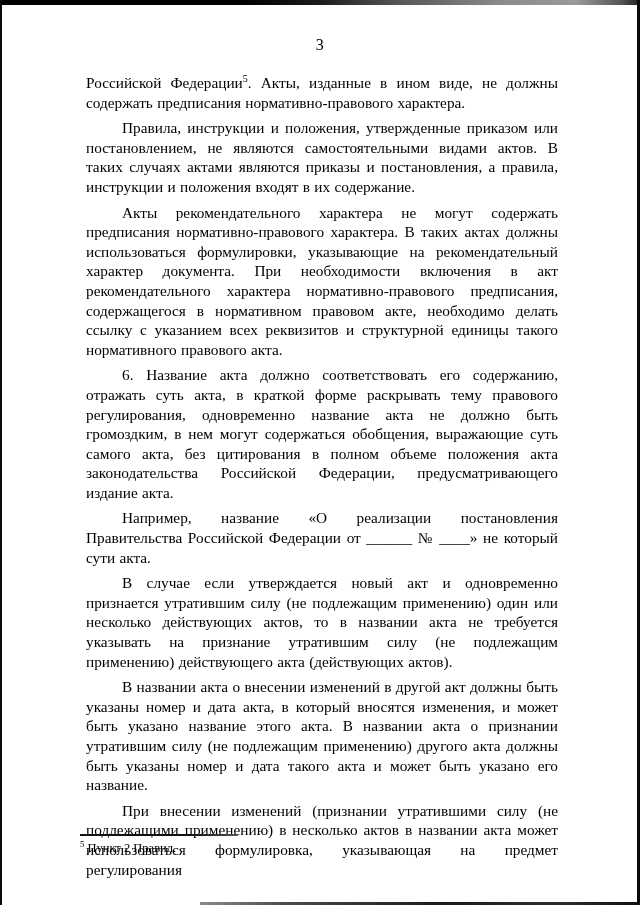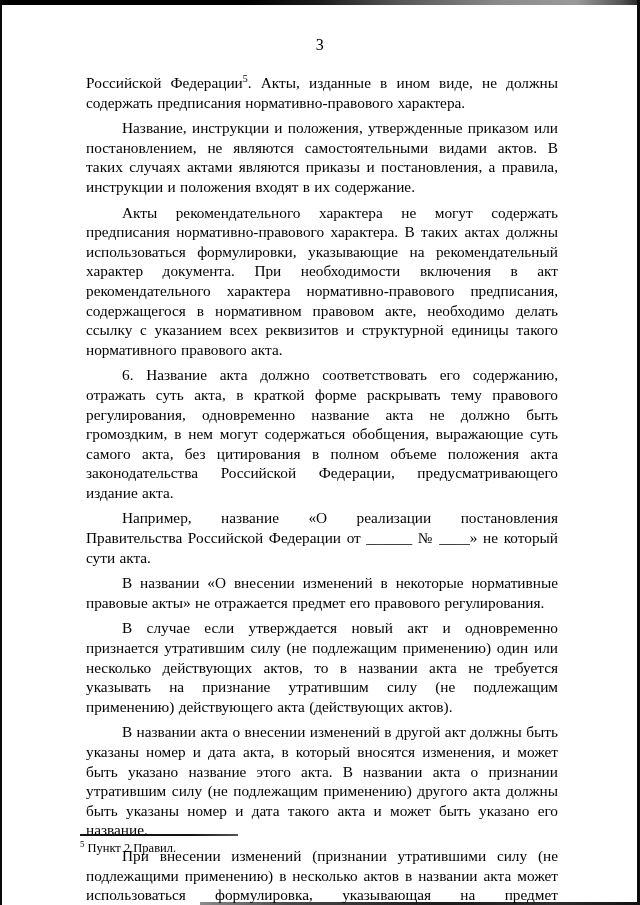--- a/index.html
+++ b/index.html
@@ -103,25 +103,24 @@
 
   <div class="frame-top"></div>
   <div class="frame-left"></div>
   <div class="frame-right"></div>
   <div class="frame-bottom"></div>
 
   <div class="page-number">3</div>
 
   <div class="body-text">
     <p class="no-indent"><span>Российской Федерации</span><sup class="ref">5</sup><span>. Акты, изданные в ином виде, не должны содержать предписания нормативно-правового характера.</span></p>
-    <p>Название, инструкции и положения, утвержденные приказом или постановлением, не являются самостоятельными видами актов. В таких случаях актами являются приказы и постановления, а правила, инструкции и положения входят в их содержание.</p>
+    <p>Правила, инструкции и положения, утвержденные приказом или постановлением, не являются самостоятельными видами актов. В таких случаях актами являются приказы и постановления, а правила, инструкции и положения входят в их содержание.</p>
     <p>Акты рекомендательного характера не могут содержать предписания нормативно-правового характера. В таких актах должны использоваться формулировки, указывающие на рекомендательный характер документа. При необходимости включения в акт рекомендательного характера нормативно-правового предписания, содержащегося в нормативном правовом акте, необходимо делать ссылку с указанием всех реквизитов и структурной единицы такого нормативного правового акта.</p>
     <p>6. Название акта должно соответствовать его содержанию, отражать суть акта, в краткой форме раскрывать тему правового регулирования, одновременно название акта не должно быть громоздким, в нем могут содержаться обобщения, выражающие суть самого акта, без цитирования в полном объеме положения акта законодательства Российской Федерации, предусматривающего издание акта.</p>
     <p>Например, название «О реализации постановления Правительства Российской Федерации от ______ № ____» не который сути акта.</p>
-    <p>В названии «О внесении изменений в некоторые нормативные правовые акты» не отражается предмет его правового регулирования.</p>
     <p>В случае если утверждается новый акт и одновременно признается утратившим силу (не подлежащим применению) один или несколько действующих актов, то в названии акта не требуется указывать на признание утратившим силу (не подлежащим применению) действующего акта (действующих актов).</p>
     <p>В названии акта о внесении изменений в другой акт должны быть указаны номер и дата акта, в который вносятся изменения, и может быть указано название этого акта. В названии акта о признании утратившим силу (не подлежащим применению) другого акта должны быть указаны номер и дата такого акта и может быть указано его название.</p>
     <p>При внесении изменений (признании утратившими силу (не подлежащими применению) в несколько актов в названии акта может использоваться формулировка, указывающая на предмет регулирования</p>
   </div>
 
   <div class="footnote">
     <div class="footnote-rule"></div>
     <div class="footnote-text"><sup class="fn-marker">5</sup><span>Пункт 2 Правил.</span></div>
   </div>
 

